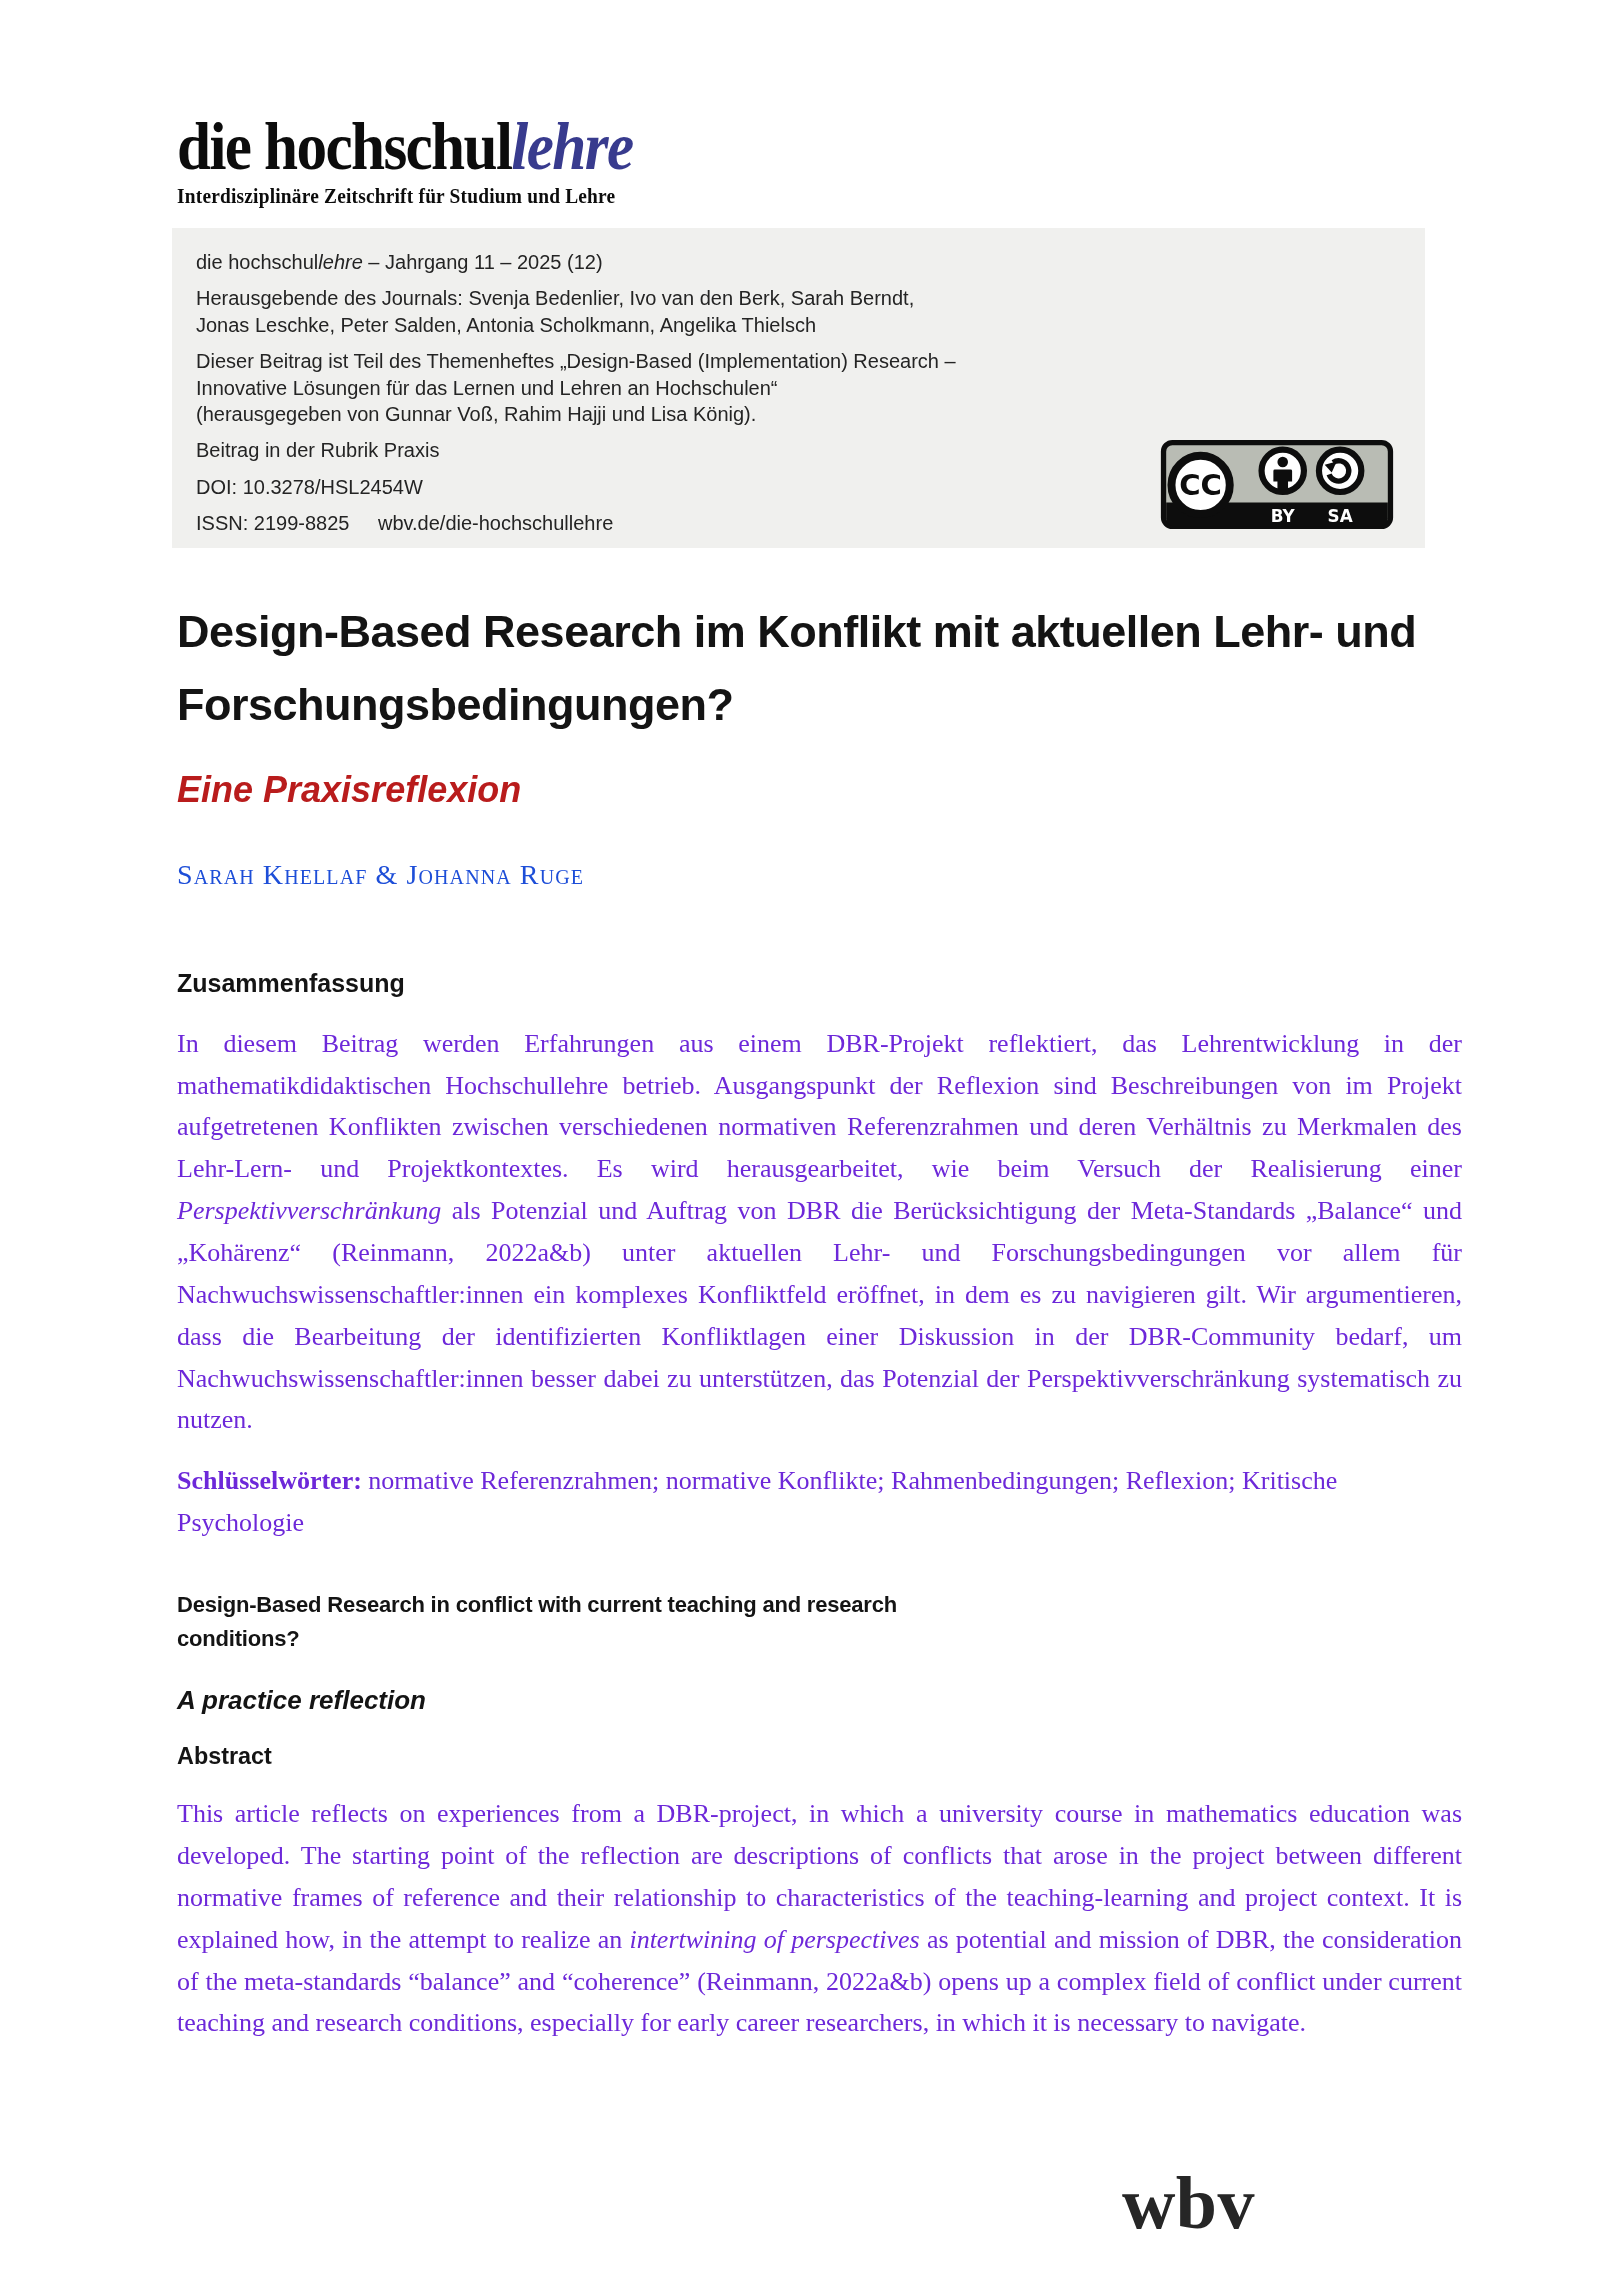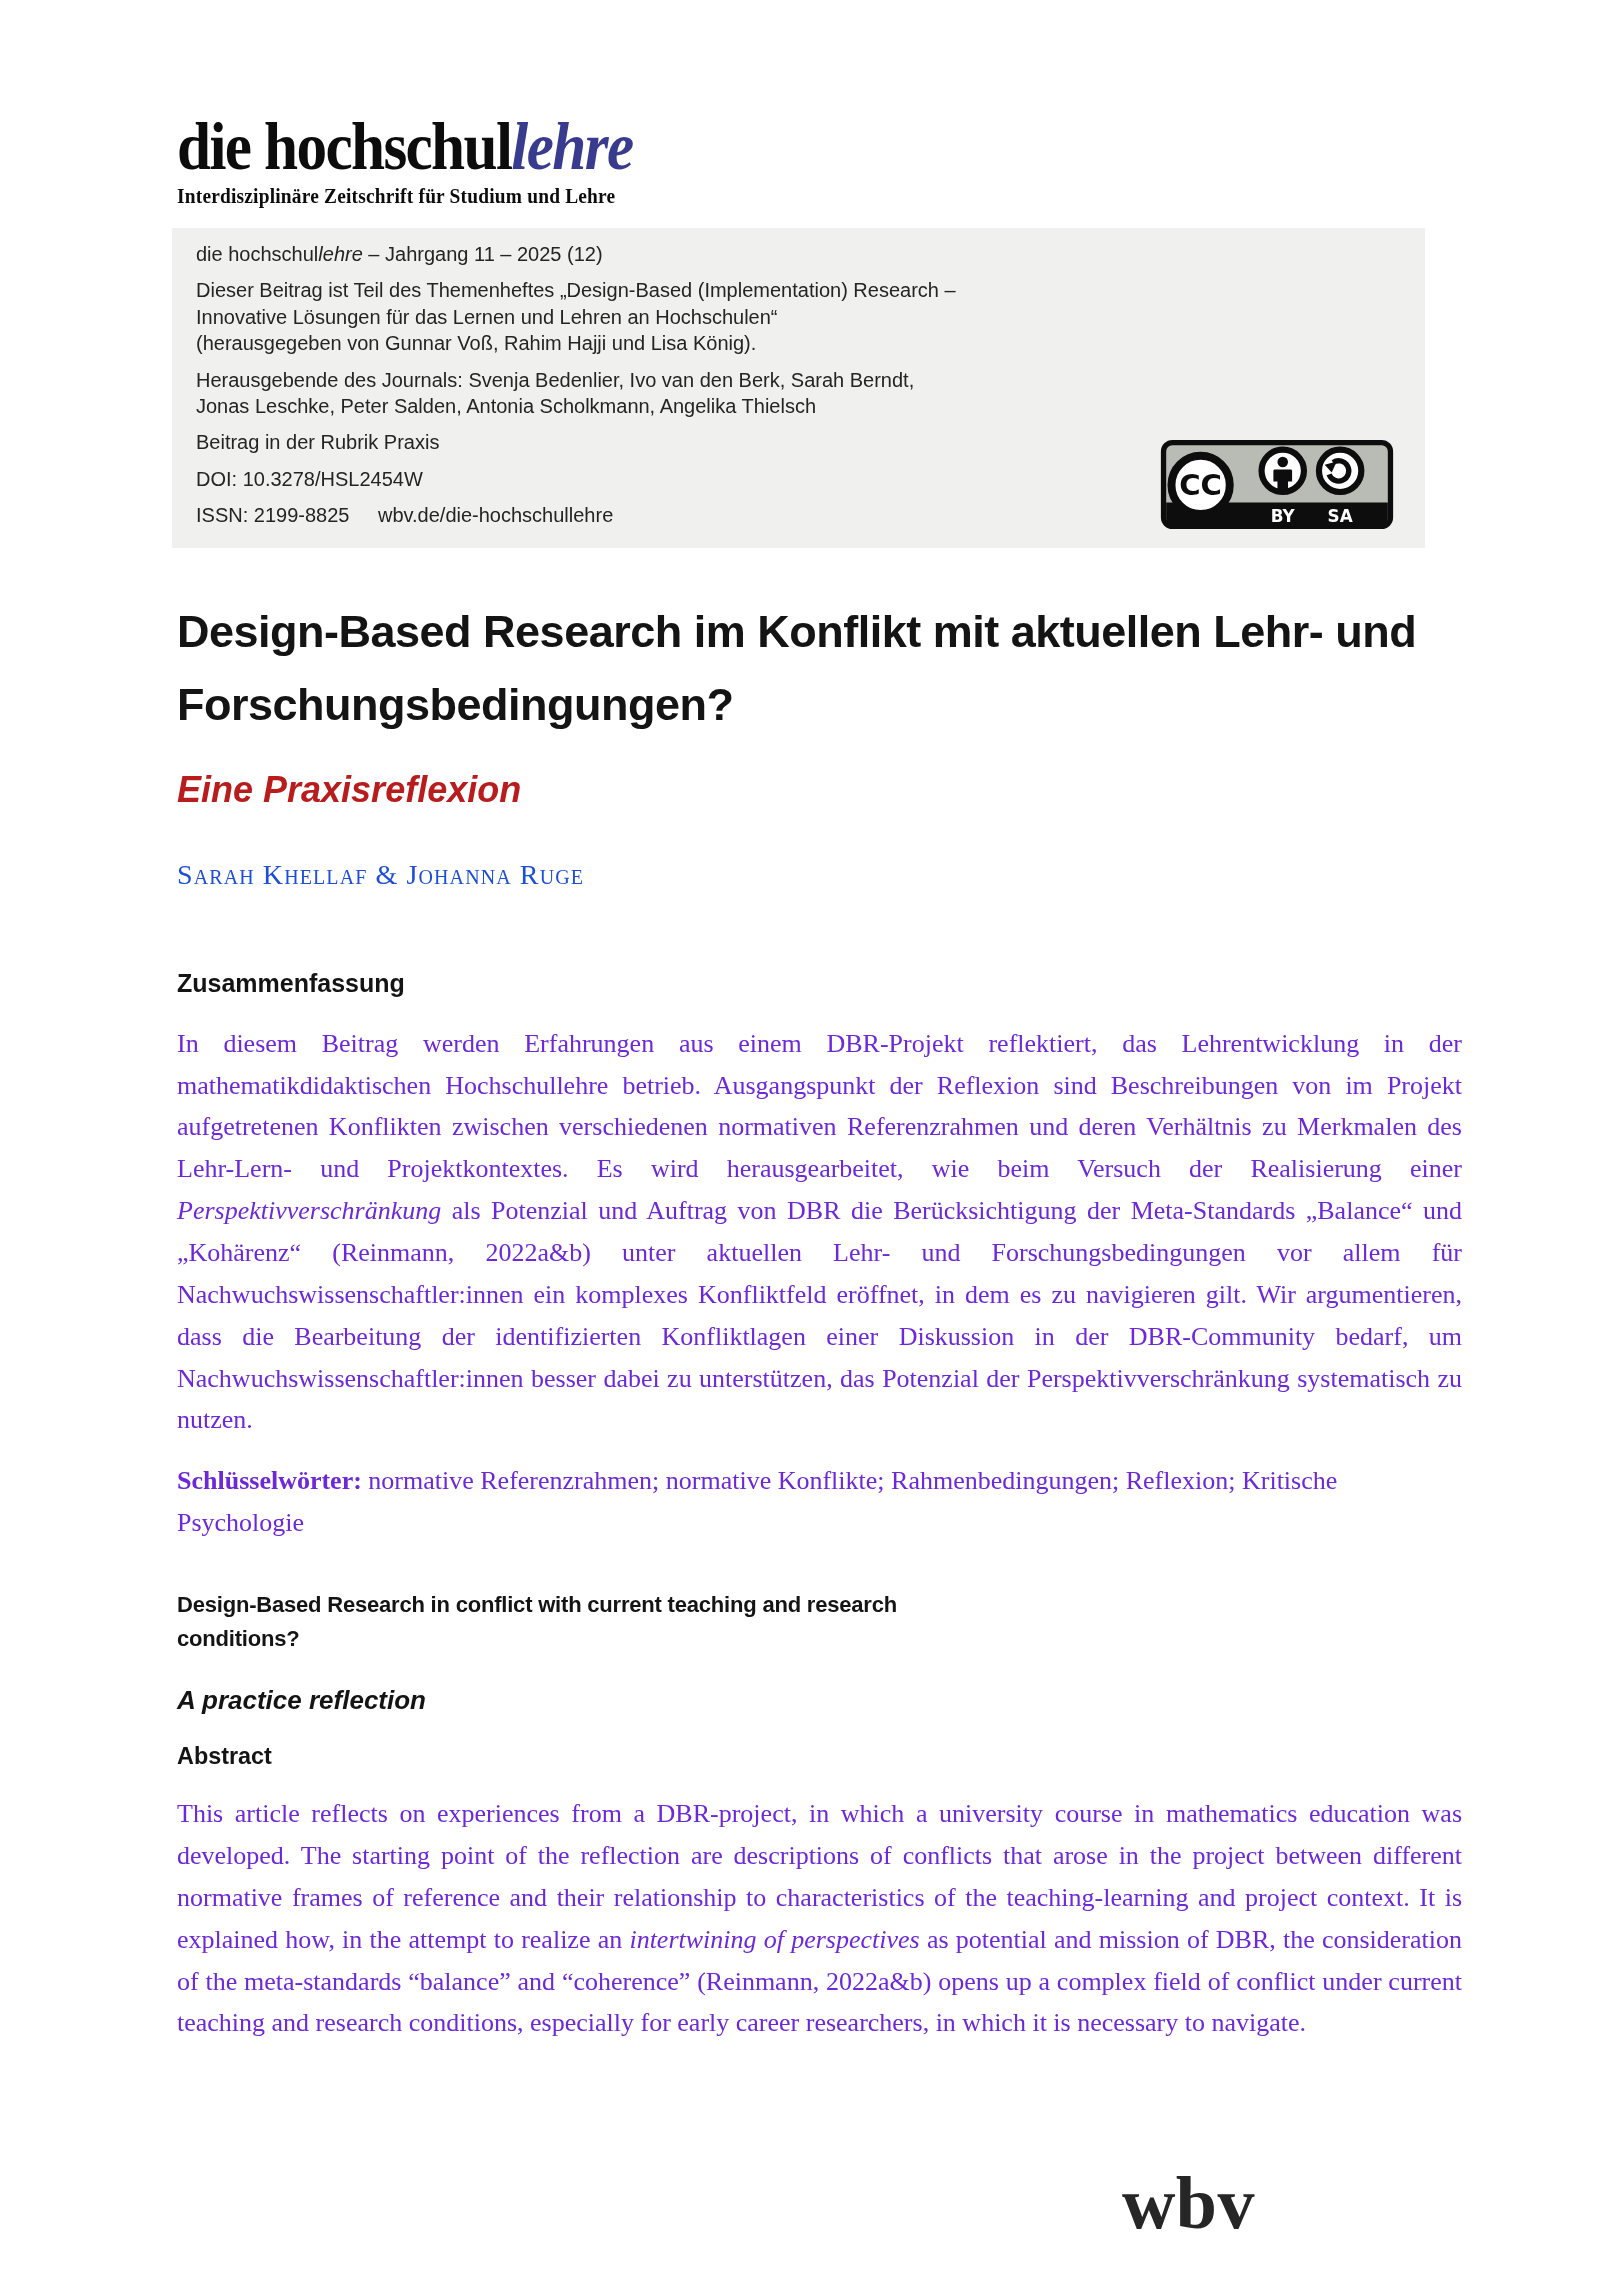--- a/index.html
+++ b/index.html
@@ -38,21 +38,21 @@
     white-space:nowrap;
     color:#0c0c0c;
   }
 
   
   .infobox{
     position:absolute;left:172px;top:228px;
     width:1253px;height:320px;
     background:#f0f0ee;
     box-sizing:border-box;
-    padding:13px 24px;
+    padding:21px 24px;
     font-family:"Liberation Sans", sans-serif;
     font-size:20px;
     line-height:1.32;
     color:#242424;
     font-weight:400;
   }
   .infobox p{margin:0 0 10px 0;}
   .infobox .ln{display:block;}
   .issn-row .web{margin-left:28.5px;}
   .cc-badge{position:absolute;right:31px;bottom:18.4px;width:234px;height:91px;}
@@ -112,27 +112,27 @@
 <div class="page">
 
   <header class="masthead">
     <div class="logo"><span>die hochschul</span><span class="accent">lehre</span></div>
     <div class="tagline">Interdisziplinäre Zeitschrift für Studium und Lehre</div>
   </header>
 
   <section class="infobox">
     <p><span>die hochschul</span><i>lehre</i><span> – Jahrgang 11 – 2025 (12)</span></p>
     <p>
+      <span class="ln">Herausgebende des Journals: Svenja Bedenlier, Ivo van den Berk, Sarah Berndt,</span>
+      <span class="ln">Jonas Leschke, Peter Salden, Antonia Scholkmann, Angelika Thielsch</span>
+    </p>
+    <p>
       <span class="ln">Dieser Beitrag ist Teil des Themenheftes „Design-Based (Implementation) Research –</span>
       <span class="ln">Innovative Lösungen für das Lernen und Lehren an Hochschulen“</span>
       <span class="ln">(herausgegeben von Gunnar Voß, Rahim Hajji und Lisa König).</span>
-    </p>
-    <p>
-      <span class="ln">Herausgebende des Journals: Svenja Bedenlier, Ivo van den Berk, Sarah Berndt,</span>
-      <span class="ln">Jonas Leschke, Peter Salden, Antonia Scholkmann, Angelika Thielsch</span>
     </p>
     <p>Beitrag in der Rubrik Praxis</p>
     <p>DOI: 10.3278/HSL2454W</p>
     <p class="issn-row">
       <span>ISSN: 2199-8825</span><span class="web">wbv.de/die-hochschullehre</span>
     </p>
 
     <svg class="cc-badge" viewBox="0 0 265 103" xmlns="http://www.w3.org/2000/svg" style="font-size:44px">
       <rect x="4" y="4" width="257" height="95" rx="10" fill="#b9bcb4" stroke="#0d0d0d" stroke-width="6"></rect>
       <path d="M7 72 h251 v18 a9 9 0 0 1 -9 9 H16 a9 9 0 0 1 -9 -9 z" fill="#0d0d0d"></path>

